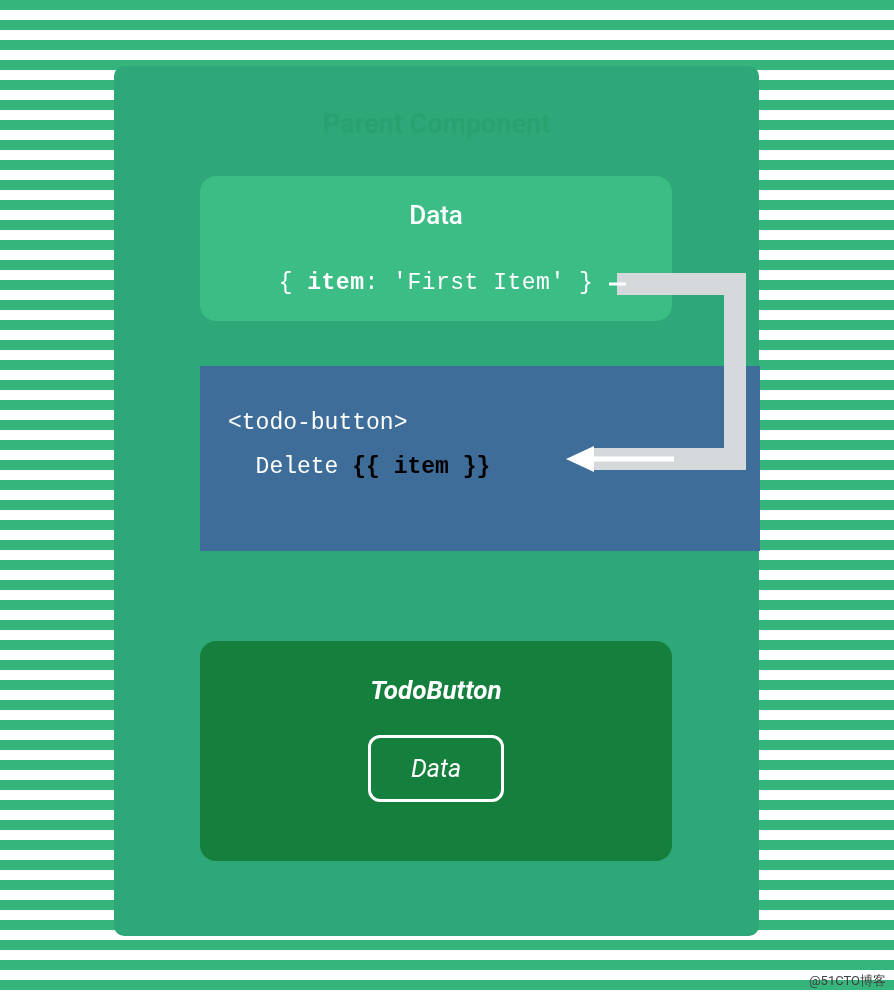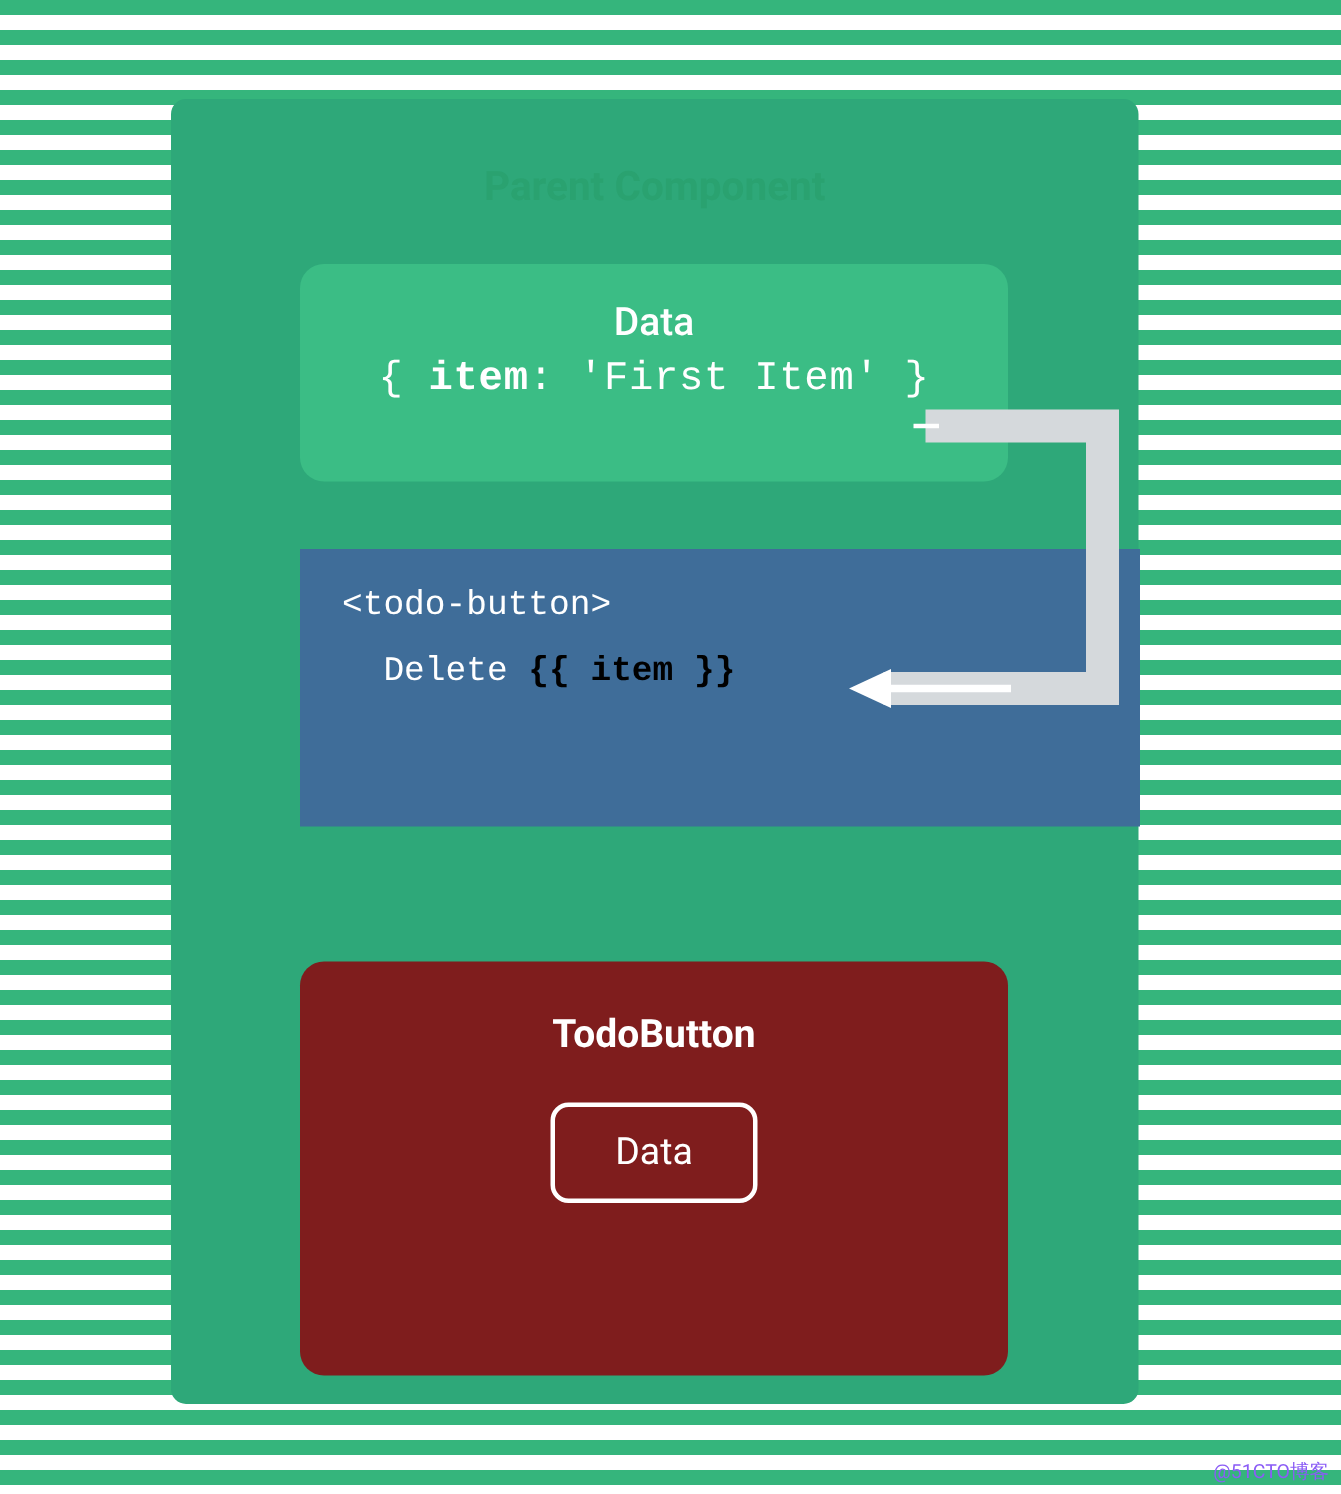--- a/index.html
+++ b/index.html
@@ -56,51 +56,52 @@
     color: #fff;
     text-align: center;
   }
   .data-card .card-title {
     font-size: 26px;
     font-weight: 500;
     margin-top: 24px;
   }
   .data-card .card-body {
     font-family: "SFMono-Regular", Consolas, "Liberation Mono", Menlo, monospace;
-    font-size: 27px;
-    margin-top: 8px;
+    font-size: 23px;
+    margin-top: 40px;
     color: #fff;
     letter-spacing: 0.5px;
   }
   .data-card .card-body .kw { font-weight: 700; }
   .code-card {
     position: absolute;
     left: 86px;
     top: 300px;
     width: 560px;
     height: 185px;
     background: #3f6d99;
     color: #fff;
     font-family: "SFMono-Regular", Consolas, "Liberation Mono", Menlo, monospace;
     font-size: 23px;
-    padding: 16px 28px;
+    padding: 36px 28px;
     line-height: 1.9;
   }
   .code-card .indent { display:inline-block; width: 2ch; }
   .code-card .expr { color: #000000; font-weight: 700; }
   .child-card {
     position: absolute;
     left: 86px;
     top: 575px;
     width: 472px;
-    height: 276px;
-    background: #7f1d1d;
+    height: 220px;
+    background: #15803d;
     border-radius: 16px;
     color: #fff;
     text-align: center;
+    font-style: italic;
   }
   .child-card .child-title {
     font-size: 26px;
     font-weight: 700;
     margin-top: 34px;
   }
   .child-data-box {
     display: inline-block;
     margin-top: 30px;
     padding: 16px 40px;
@@ -114,21 +115,21 @@
     left: 0; top: 0;
     width: 645px;
     height: 870px;
     pointer-events: none;
   }
   .watermark {
     position: absolute;
     right: 8px;
     bottom: 6px;
     font-size: 13px;
-    color: #8b5cf6;
+    color: #404040;
     z-index: 2;
   }
 </style>
 </head>
 <body>
 
 <div class="stripes"></div>
 
 <div class="stage">
   <div class="parent-box">

